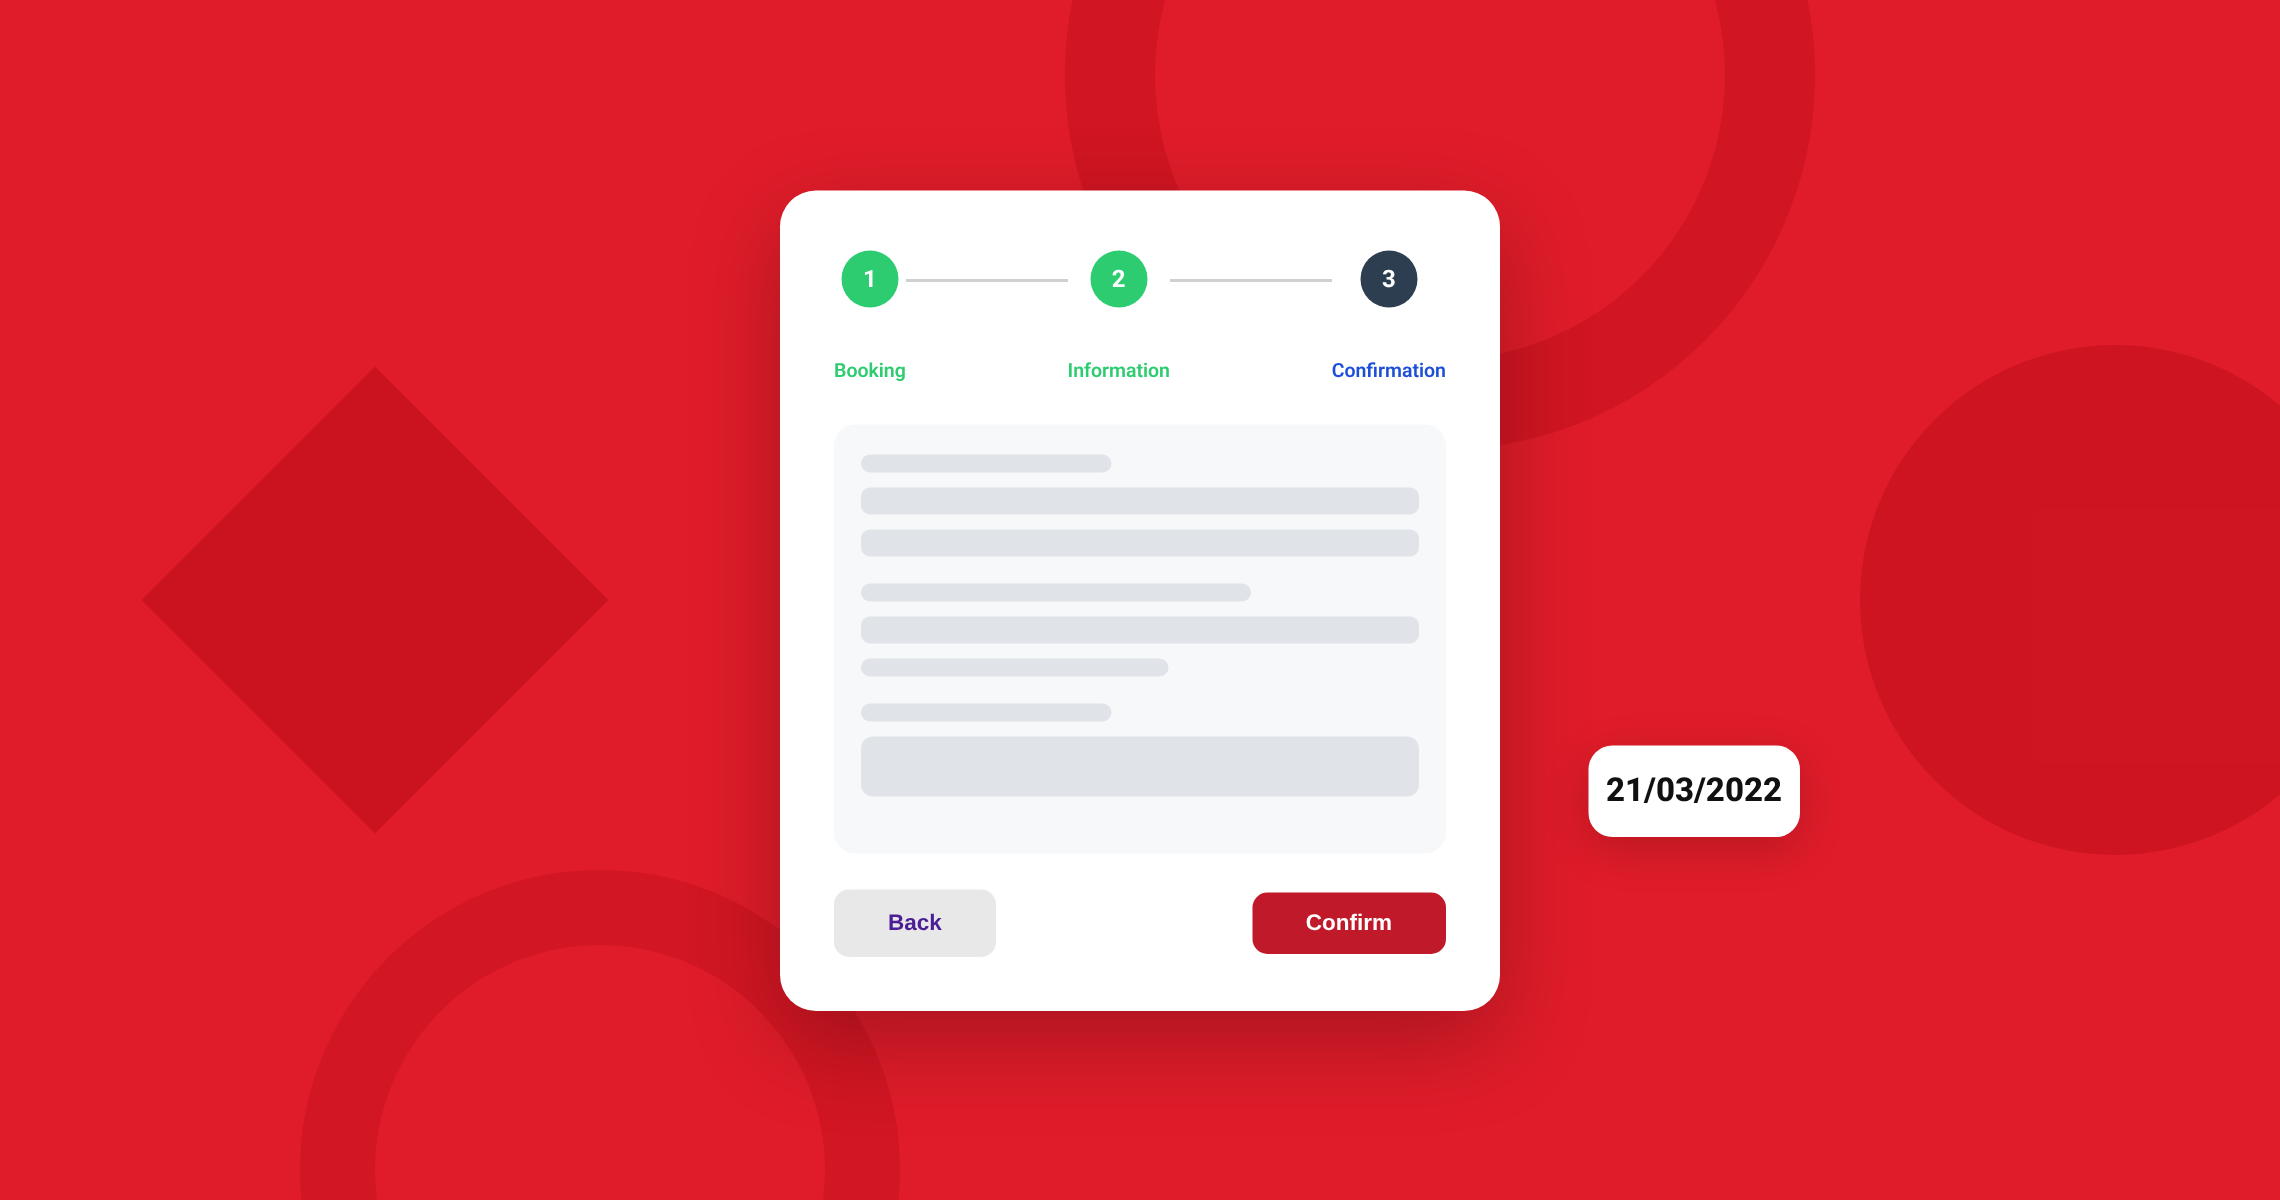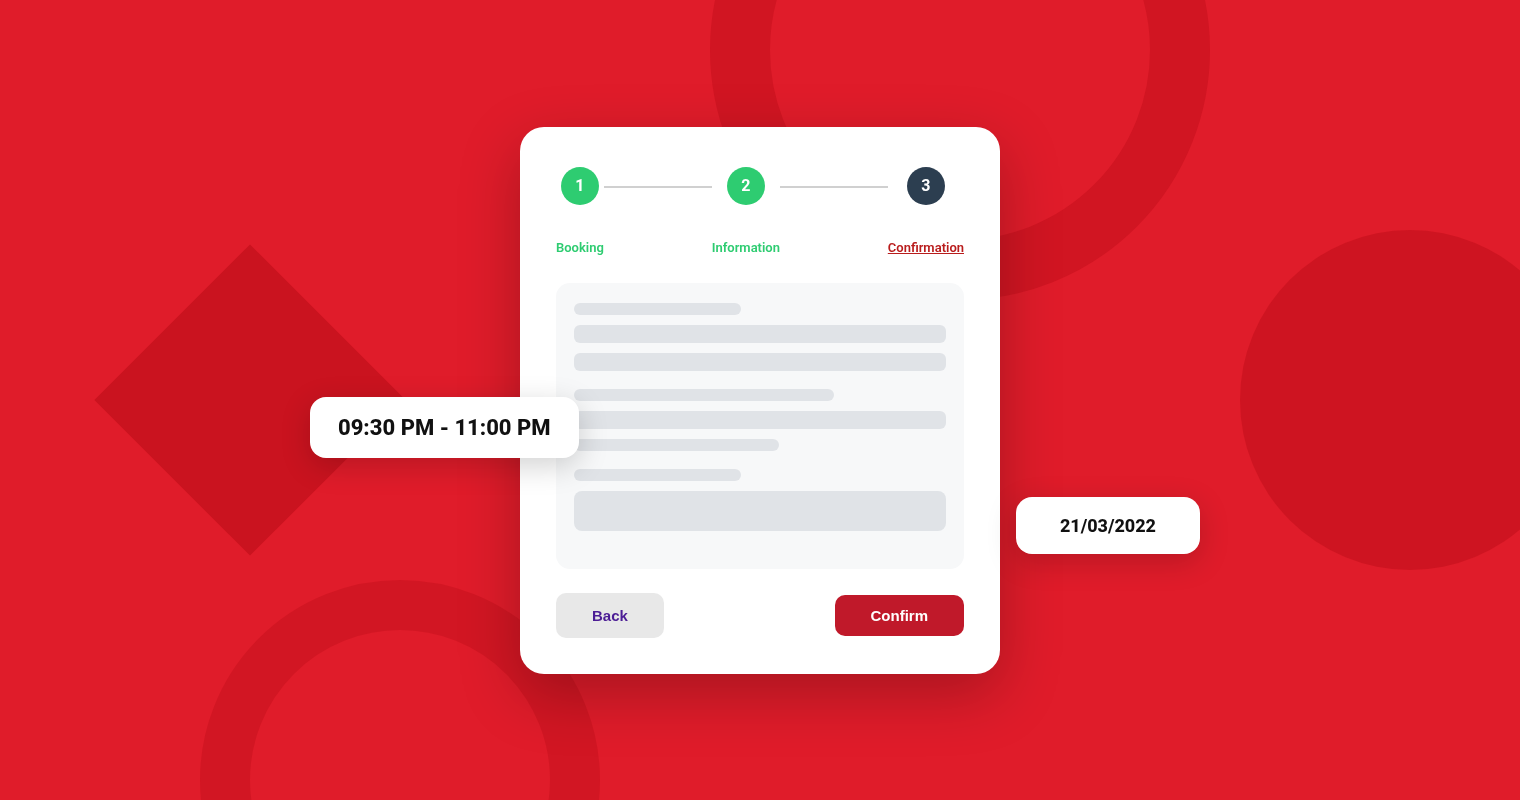--- a/index.html
+++ b/index.html
@@ -117,21 +117,21 @@
 
     .step-circle.green { background: #2ecc71; }
     .step-circle.dark  { background: #2c3e50; }
 
     .step-label {
       font-size: 13px;
       font-weight: 600;
       margin-top: 27px;
     }
     .step-label.green { color: #2ecc71; }
-    .step-label.dark  { color: #b91c1c; text-decoration: underline; }
+    .step-label.dark  { color: #1d4ed8; }
 
     
     .content-area {
       background: #f7f8f9;
       border-radius: 14px;
       padding: 20px 18px;
       margin-bottom: 24px;
     }
 
     
@@ -194,23 +194,23 @@
       white-space: nowrap;
       z-index: 20;
     }
 
     .tooltip-date {
       position: absolute;
       right: -200px;
       top: 370px;
       background: #fff;
       border-radius: 16px;
-      padding: 18px 44px;
+      padding: 18px 12px;
       box-shadow: 0 8px 30px rgba(0,0,0,0.18);
-      font-size: 18px;
+      font-size: 22px;
       font-weight: 800;
       color: #111;
       white-space: nowrap;
       z-index: 20;
     }
   </style>
 </head>
 <body>
 
 <div class="bg-shapes">
@@ -265,21 +265,18 @@
       <div class="skeleton short"></div>
       <div class="skeleton full"></div>
     </div>
   </div>
 
   <div class="button-row">
     <button class="btn-back">Back</button>
     <button class="btn-confirm">Confirm</button>
   </div>
 
-  <div class="tooltip-time">
-    <span>09:30 PM - 11:00 PM</span>
-  </div>
 
   <div class="tooltip-date">
     <span>21/03/2022</span>
   </div>
 
 </div>
 
 </body></html>

